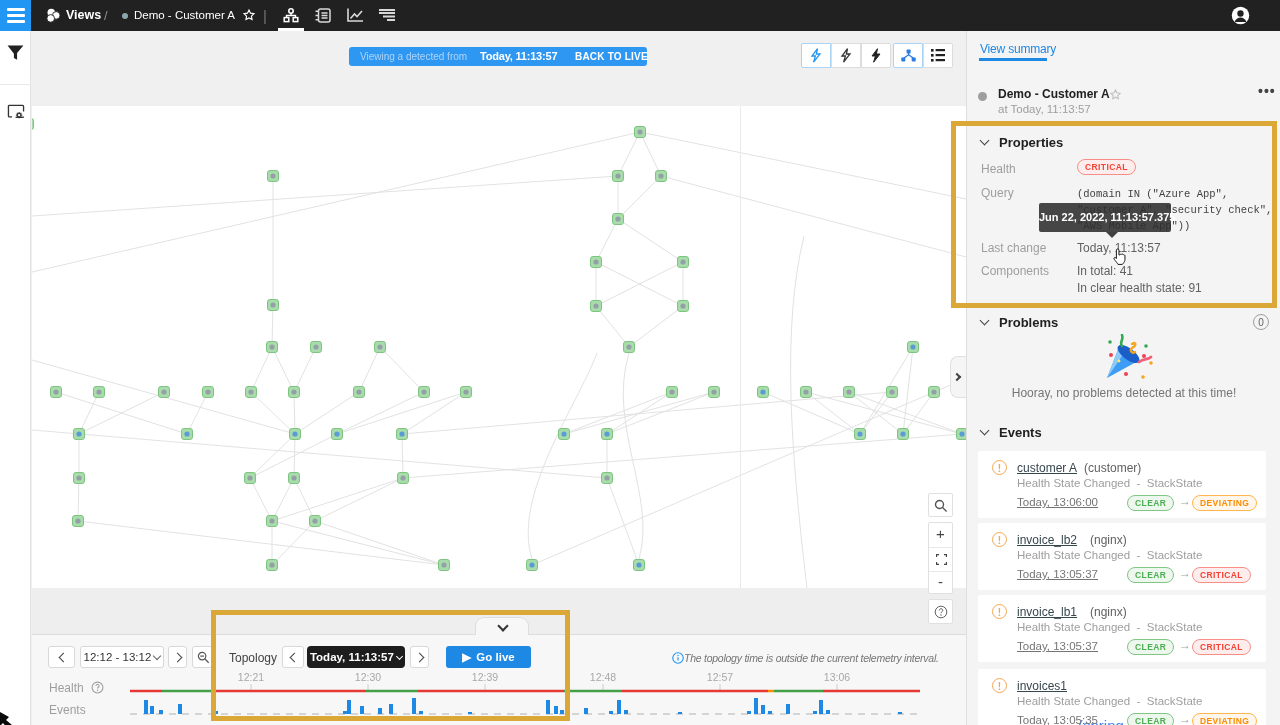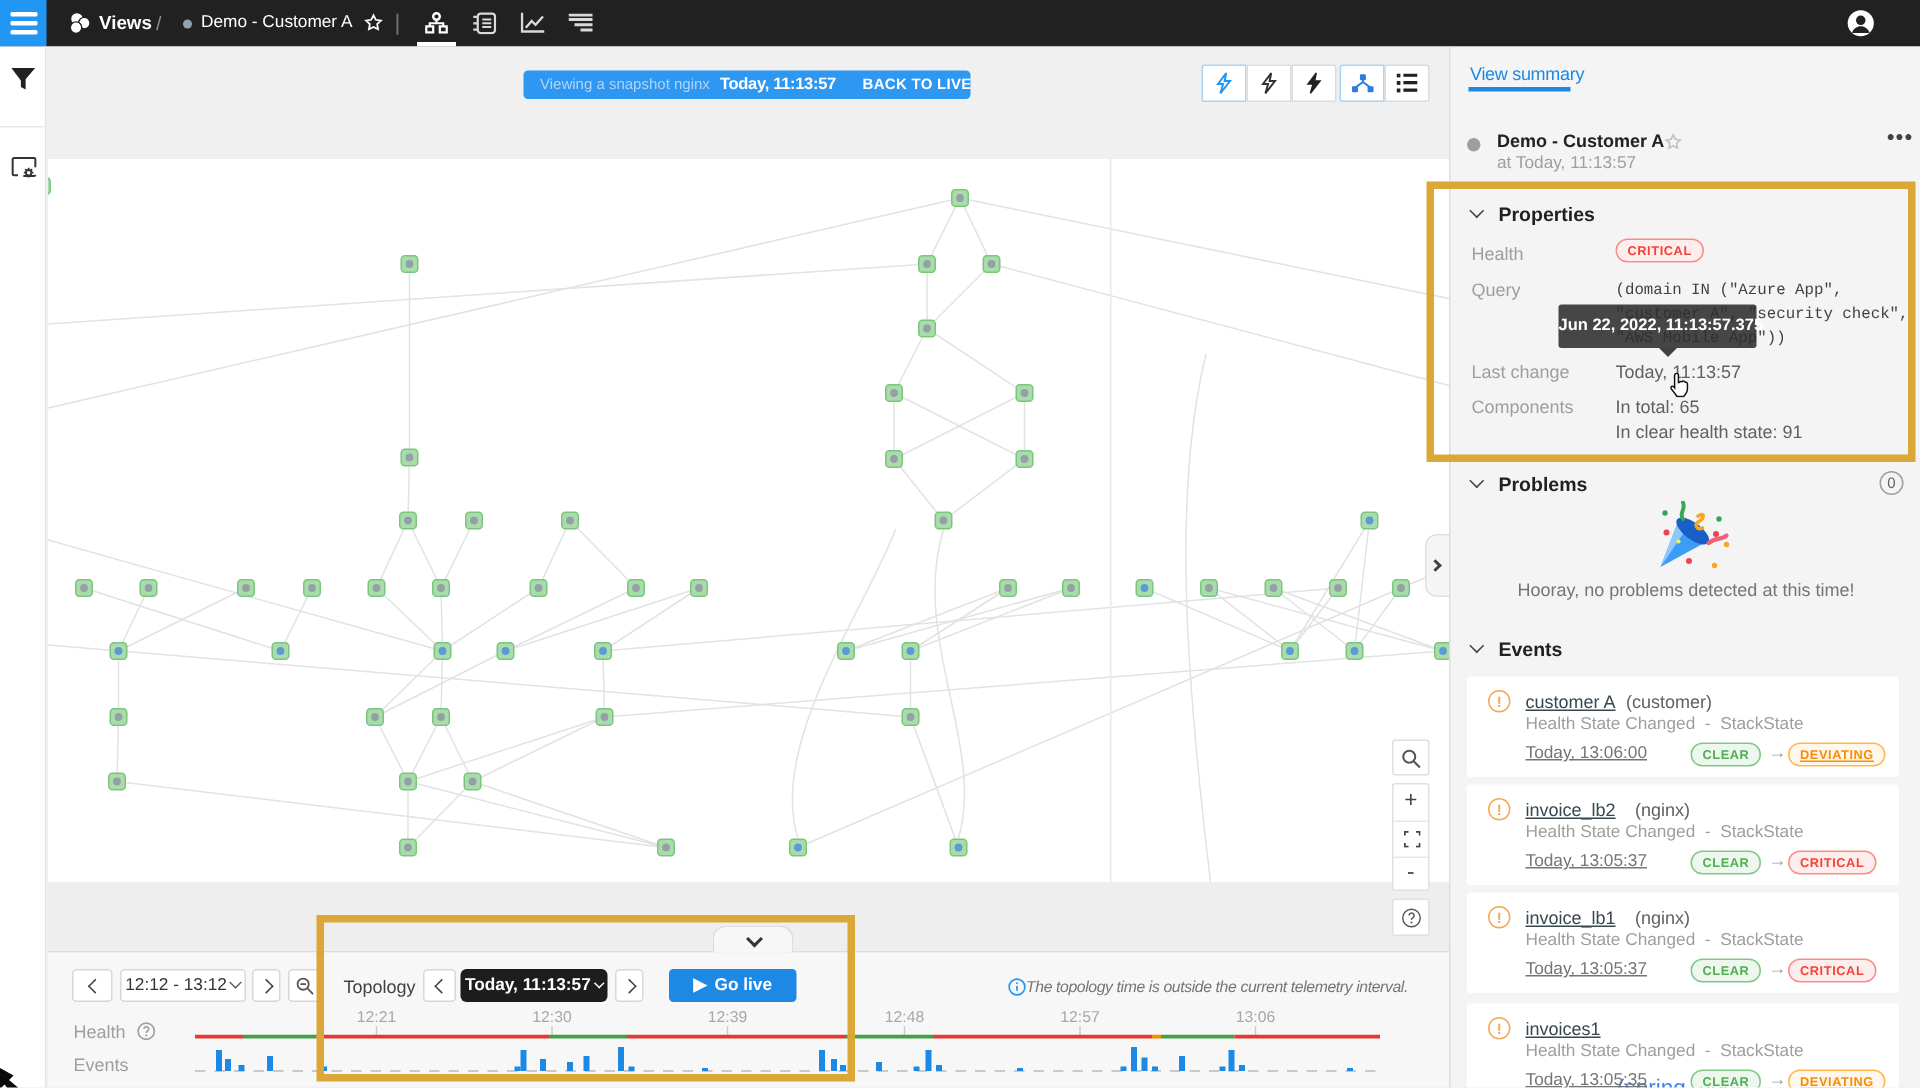--- a/index.html
+++ b/index.html
@@ -29,21 +29,21 @@
   
   #tl-band { position:absolute; left:1px; top:557px; width:935px; height:47px; background:#eeeeee; border-bottom:1px solid #dddddd;}
   #tl-panel { position:absolute; left:1px; top:604px; width:935px; height:90px; background:#f7f7f7; }
 
   
   #rpanel { position:absolute; left:966px; top:31px; width:350px; height:694px; background:#f4f4f4; border-left:1px solid #dedede; }
 
   .pill { display:inline-block; border-radius:8px; font-size:8.5px; font-weight:bold; letter-spacing:0.4px; padding:2px 7px 2px; white-space:nowrap; }
   .pill.clear { color:#4caf50; border:1px solid #81c784; background:#edf7ee; }
   .pill.crit  { color:#f44336; border:1px solid #f88e86; background:#fdeeed; }
-  .pill.dev   { color:#fb8c00; border:1px solid #ffb74d; background:#fff6ec;text-decoration:underline; }
+  .pill.dev   { color:#fb8c00; border:1px solid #ffb74d; background:#fff6ec; }
 
   .lbl { color:#9e9e9e; font-size:12px; }
   .chev { display:inline-block; width:8px; height:8px; border-right:2px solid #424242; border-bottom:2px solid #424242; transform:rotate(45deg); }
 
   
   .hl { position:absolute; border:5px solid #dba838; z-index:50; pointer-events:none; }
   .ch-l, .ch-r { display:inline-block; width:7px; height:7px; border-left:1.6px solid #424242; border-bottom:1.6px solid #424242; }
   .ch-l { transform:rotate(45deg); } .ch-r { transform:rotate(225deg); }
   .ch-d { display:inline-block; width:6px; height:6px; border-left:1.6px solid #616161; border-bottom:1.6px solid #616161; transform:rotate(-45deg); }
 </style>
@@ -299,21 +299,21 @@
         <circle cx="930" cy="328" r="2.6" fill="#5b9bd5"></circle>
         <rect x="494.5" y="453.5" width="11" height="11" rx="2.4" fill="#a9dcab" stroke="#7cc47f" stroke-width="1"></rect>
         <circle cx="500" cy="459" r="2.6" fill="#5b9bd5"></circle>
         <rect x="601.5" y="453.5" width="11" height="11" rx="2.4" fill="#a9dcab" stroke="#7cc47f" stroke-width="1"></rect>
         <circle cx="607" cy="459" r="2.6" fill="#5b9bd5"></circle>
       </svg>
     <div class="abs" style="left:708px;top:0;width:1px;height:482px;background:#e9e9e9;"></div>
   </div>
 
   <div id="snapbar">
-    <span style="position:absolute;left:11px;color:#aed4f7;font-size:10px;">Viewing a snapshot nginx</span>
+    <span style="position:absolute;left:11px;color:#aed4f7;font-size:10px;">Viewing a detected from</span>
     <span style="position:absolute;left:131px;font-weight:bold;font-size:11px;letter-spacing:-0.2px;">Today, 11:13:57</span>
     <span style="position:absolute;left:226px;font-weight:bold;font-size:10px;letter-spacing:0.2px;">BACK TO LIVE</span>
   </div>
 
   <div class="abs" style="left:770px;top:12px;">
     <div class="btn" style="position:absolute;left:0;width:30px;height:25px;border-color:#a9d4f5;border-radius:2px 0 0 2px;"></div>
     <div class="btn" style="position:absolute;left:30px;width:30px;height:25px;"></div>
     <div class="btn" style="position:absolute;left:60px;width:30px;height:25px;border-radius:0 2px 2px 0;"></div>
     <svg class="abs" style="left:9px;top:5px" width="12" height="15" viewBox="0 0 12 15">
         <path d="M7.5 0.7 L2 8h3.4L3.6 14.2 10 6h-3.6z" fill="none" stroke="#2196f3" stroke-width="1.3"></path>
@@ -490,21 +490,21 @@
 
   <div class="chev" style="position:absolute;left:14px;top:106px;border-width:1.7px;width:7px;height:7px;"></div>
   <span class="abs" style="left:32px;top:104px;font-size:13px;font-weight:bold;color:#212121;">Properties</span>
   <span class="abs lbl" style="left:14px;top:131px;">Health</span>
   <span class="abs pill crit" style="left:110px;top:128px;">CRITICAL</span>
   <span class="abs lbl" style="left:14px;top:155px;">Query</span>
   <div class="abs" style="left:110px;top:155px;width:210px;font-family:'Liberation Mono',monospace;font-size:10.5px;color:#424242;line-height:16px;white-space:nowrap;">(domain IN ("Azure App",<br>"customer A", "security check",<br>"AWS Mobile App"))</div>
   <span class="abs lbl" style="left:14px;top:210px;">Last change</span>
   <span class="abs" style="left:110px;top:210px;font-size:12px;color:#616161;">Today, 11:13:57</span>
   <span class="abs lbl" style="left:14px;top:233px;">Components</span>
-  <span class="abs" style="left:110px;top:233px;font-size:12px;color:#616161;">In total: 65</span>
+  <span class="abs" style="left:110px;top:233px;font-size:12px;color:#616161;">In total: 41</span>
   <span class="abs" style="left:110px;top:250px;font-size:12px;color:#616161;">In clear health state: 91</span>
 
   <div class="chev" style="position:absolute;left:14px;top:286px;border-width:1.7px;width:7px;height:7px;"></div>
   <span class="abs" style="left:32px;top:284px;font-size:13px;font-weight:bold;color:#212121;">Problems</span>
   <span class="abs" style="left:286px;top:283px;width:16px;height:16px;border:1px solid #9e9e9e;border-radius:50%;text-align:center;line-height:15px;font-size:10px;color:#616161;">0</span>
   <svg class="abs" style="left:135px;top:303px" width="52" height="48" viewBox="0 0 52 48">
     <path d="M5 44 L17 13 L36 27 Z" fill="#3d9cf5"></path>
     <path d="M5 44 L17 13 L23 17.5 Z" fill="#8ecaf9"></path>
     <ellipse cx="26.5" cy="20" rx="13" ry="5.6" fill="#1a5fc8" transform="rotate(37 26.5 20)"></ellipse>
     <path d="M20 12 C17 8 22 6 20 1" fill="none" stroke="#34a853" stroke-width="2.6" stroke-linecap="round"></path>

